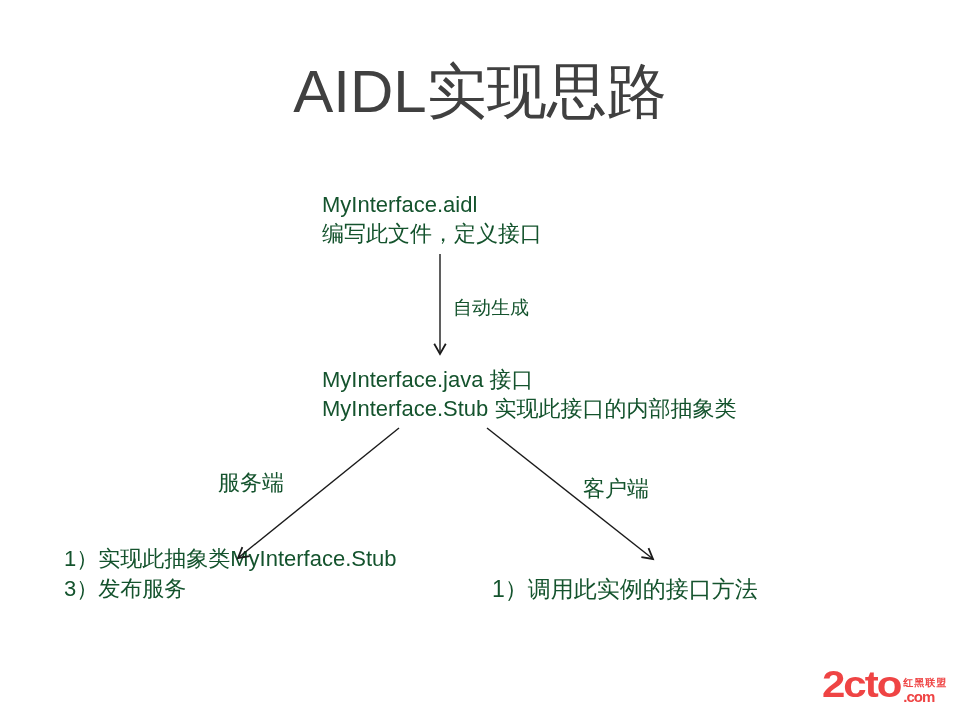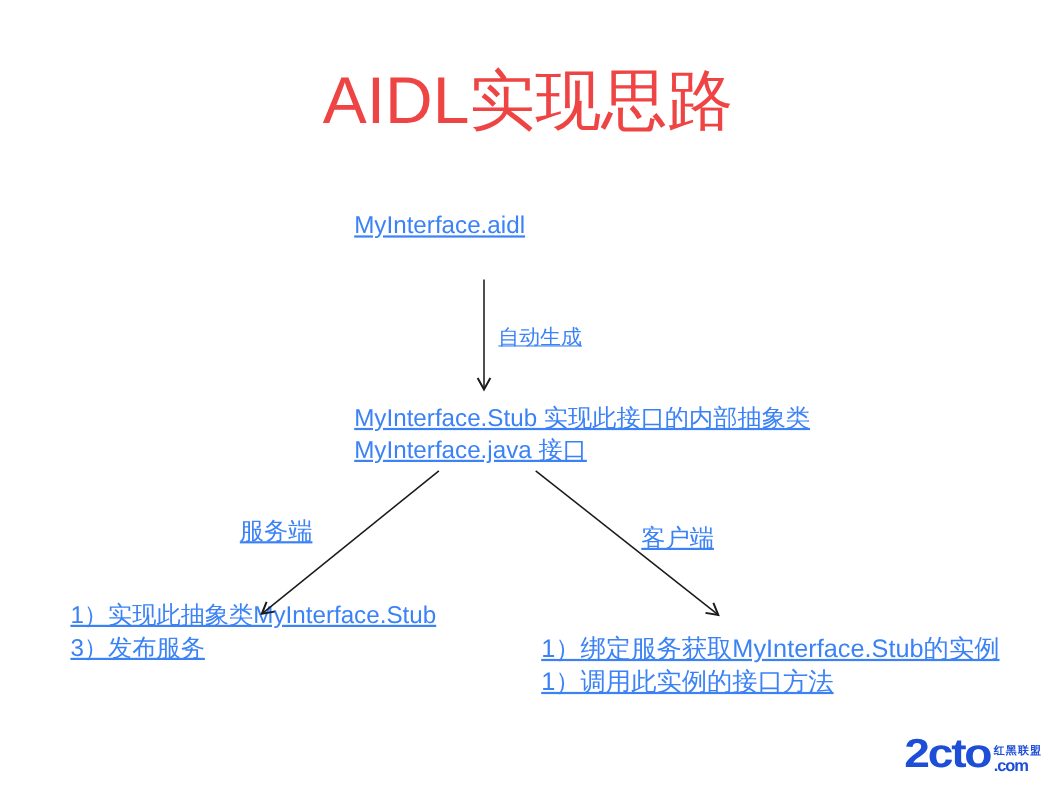--- a/index.html
+++ b/index.html
@@ -18,30 +18,29 @@
   }
   .slide-title {
     position: absolute;
     top: 52px;
     left: 0;
     width: 100%;
     text-align: center;
     font-size: 60px;
     font-weight: 400;
     letter-spacing: 0px;
-    color: #ef4444;
+    color: #404040;
     white-space: nowrap;
   }
   .textblock {
     position: absolute;
     font-size: 22px;
     line-height: 29px;
-    color: #3b82f6;
+    color: #14532d;
     white-space: nowrap;
-    text-decoration: underline;
   }
   .textblock div { white-space: nowrap; }
   .block-aidl   { left: 322px; top: 190px; }
   .block-java   { left: 322px; top: 365px; }
   .label-auto   { left: 453px; top: 293px; font-size: 19px; }
   .label-server { left: 218px; top: 468px; }
   .label-client { left: 583px; top: 474px; }
   .block-server-steps { left: 64px;  top: 544px; font-size: 22px; line-height: 30px; }
   .block-client-steps { left: 492px; top: 574px; font-size: 23px; line-height: 30px; }
 
@@ -91,55 +90,55 @@
 </style>
 </head>
 <body>
 
 <div class="slide">
 
   <div class="slide-title">AIDL实现思路</div>
 
   <div class="textblock block-aidl">
     <div>MyInterface.aidl</div>
+    <div>编写此文件，定义接口</div>
   </div>
 
   <div class="textblock label-auto">自动生成</div>
 
   <div class="textblock block-java">
+    <div>MyInterface.java 接口</div>
     <div>MyInterface.Stub 实现此接口的内部抽象类</div>
-    <div>MyInterface.java 接口</div>
   </div>
 
   <div class="textblock label-server">服务端</div>
 
   <div class="textblock label-client">客户端</div>
 
   <div class="textblock block-server-steps">
     <div>1）实现此抽象类MyInterface.Stub</div>
     <div>3）发布服务</div>
   </div>
 
   <div class="textblock block-client-steps">
-    <div>1）绑定服务获取MyInterface.Stub的实例</div>
     <div>1）调用此实例的接口方法</div>
   </div>
 
   <svg class="arrow-layer" viewBox="0 0 960 720" xmlns="http://www.w3.org/2000/svg">
     <defs>
       <marker id="openArrow" viewBox="0 0 12 12" refX="10" refY="6" markerWidth="11" markerHeight="11" orient="auto">
         <path d="M2,1.5 L10,6 L2,10.5" fill="none" stroke="#1a1a1a" stroke-width="1.4"></path>
       </marker>
     </defs>
     <line x1="440" y1="254" x2="440" y2="354" stroke="#1a1a1a" stroke-width="1.4" marker-end="url(#openArrow)"></line>
     <line x1="399" y1="428" x2="238" y2="558" stroke="#1a1a1a" stroke-width="1.4" marker-end="url(#openArrow)"></line>
     <line x1="487" y1="428" x2="653" y2="559" stroke="#1a1a1a" stroke-width="1.4" marker-end="url(#openArrow)"></line>
   </svg>
 
-  <div class="logo" style="color: #1d4ed8;">
+  <div class="logo" style="color: #ef4444;">
     <span class="brand">2cto</span>
     <span class="side">
       <span class="tagline">红黑联盟</span>
       <span class="domain">.com</span>
     </span>
   </div>
 
 </div>
 
 </body></html>

